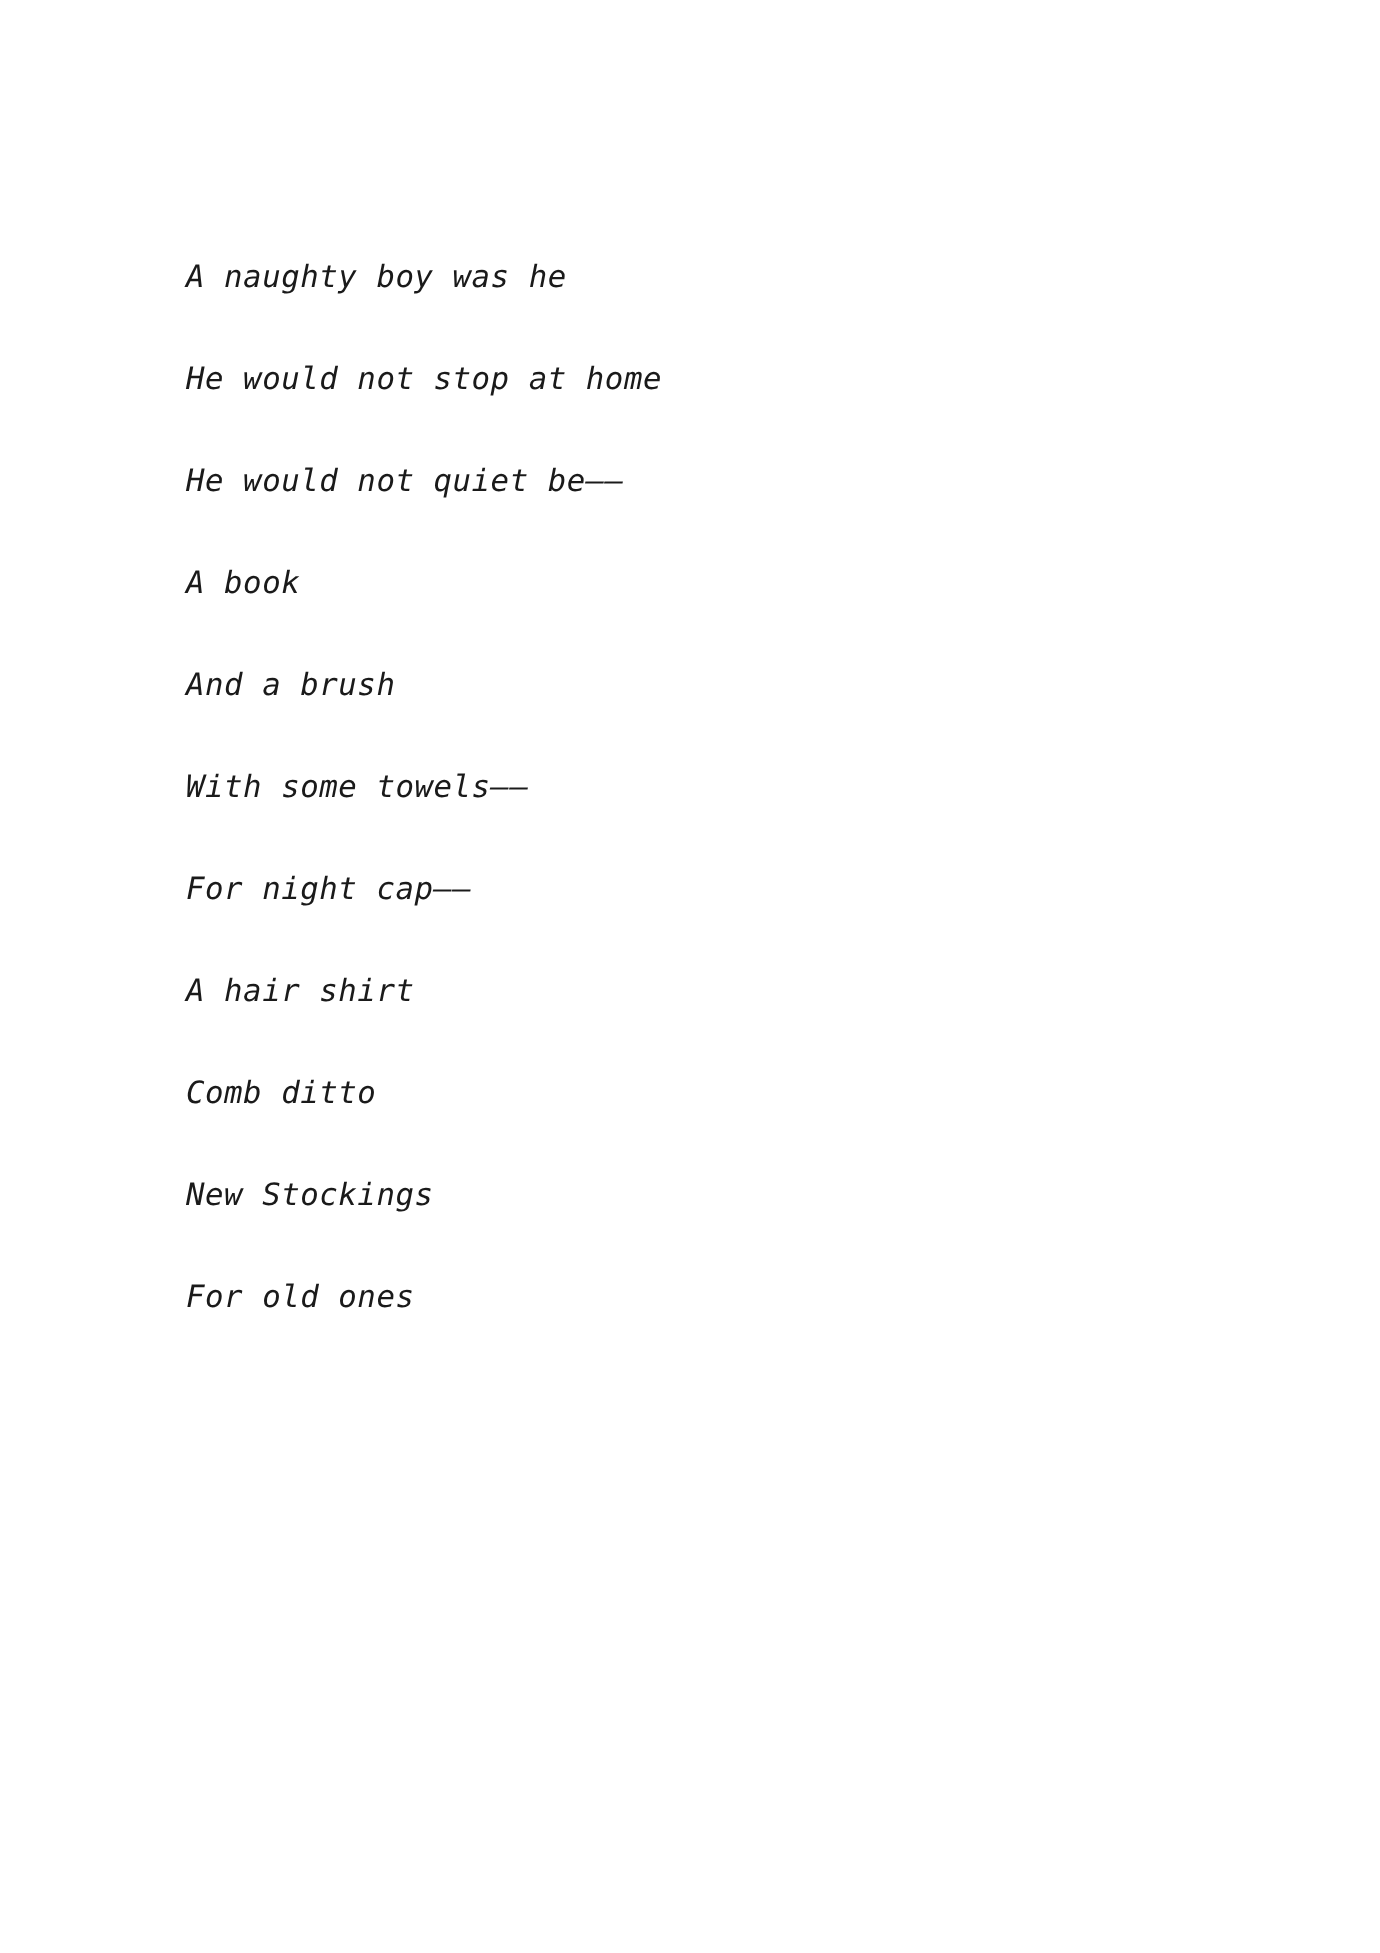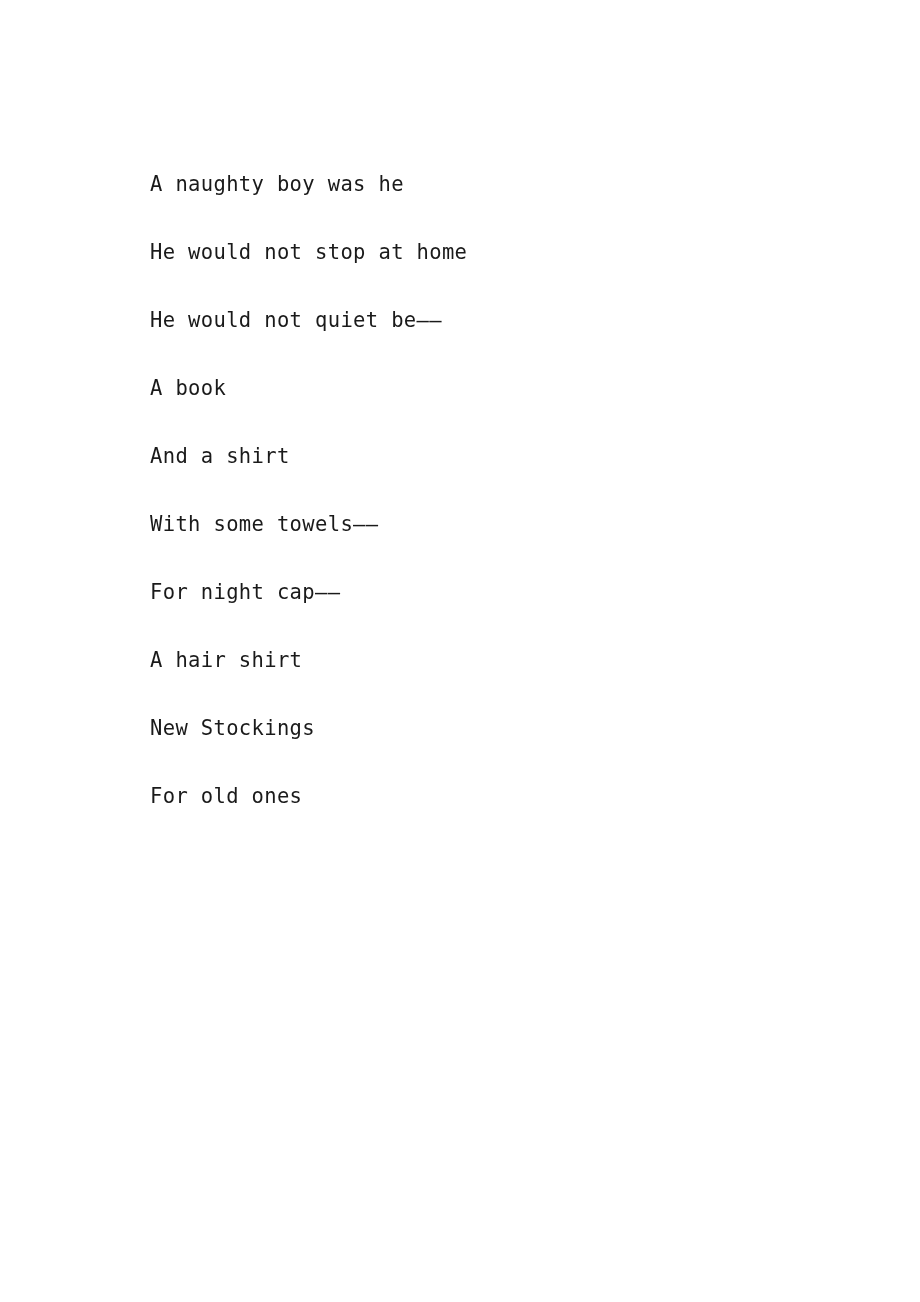--- a/index.html
+++ b/index.html
@@ -15,23 +15,24 @@
   #page {
     position: relative;
     width: 920px;
     height: 1302px;
     background: #ffffff;
     overflow: hidden;
     box-sizing: border-box;
   }
   #document-body {
     position: absolute;
-    left: 150px;
+    left: 124px;
     top: 150px;
     width: 660px;
+    font-style: italic;
   }
   .poem-line {
     font-family: "DejaVu Sans Mono", "Liberation Mono", monospace;
     font-size: 20.5px;
     line-height: 68px;
     height: 68px;
     letter-spacing: 0.35px;
     color: #1a1a1a;
     white-space: pre;
     font-weight: 400;
@@ -41,20 +42,21 @@
 </style>
 </head>
 <body>
 
 <div id="page">
   <div id="document-body">
     <p class="poem-line">A naughty boy was he</p>
     <p class="poem-line">He would not stop at home</p>
     <p class="poem-line">He would not quiet be——</p>
     <p class="poem-line">A book</p>
-    <p class="poem-line">And a shirt</p>
+    <p class="poem-line">And a brush</p>
     <p class="poem-line">With some towels——</p>
     <p class="poem-line">For night cap——</p>
     <p class="poem-line">A hair shirt</p>
+    <p class="poem-line">Comb ditto</p>
     <p class="poem-line">New Stockings</p>
     <p class="poem-line">For old ones</p>
   </div>
 </div>
 
 </body></html>

